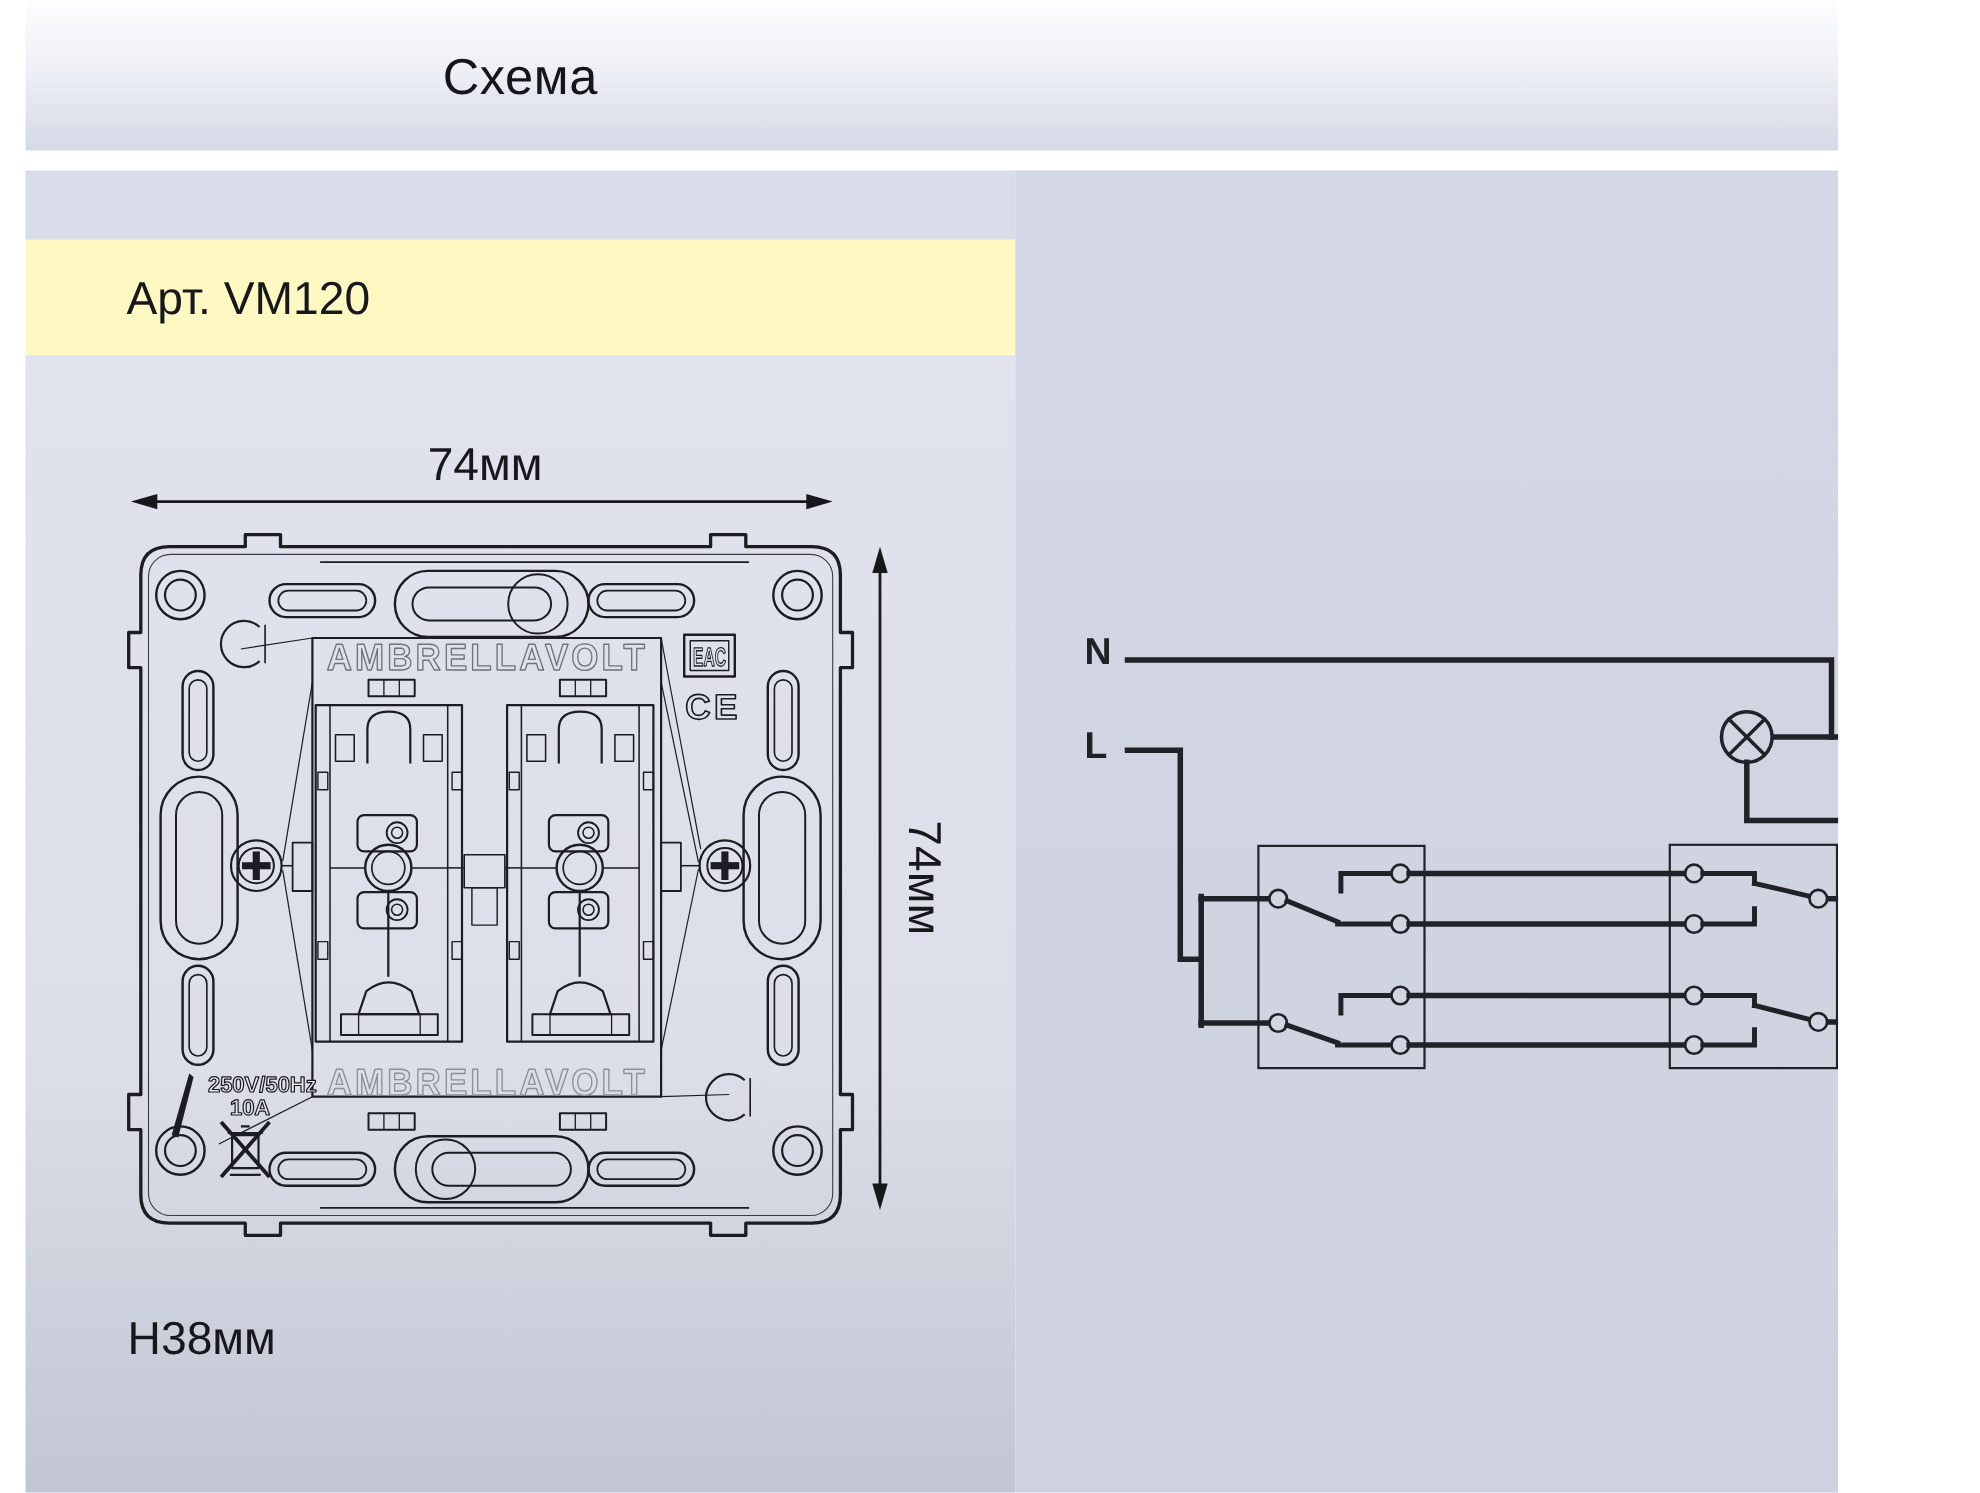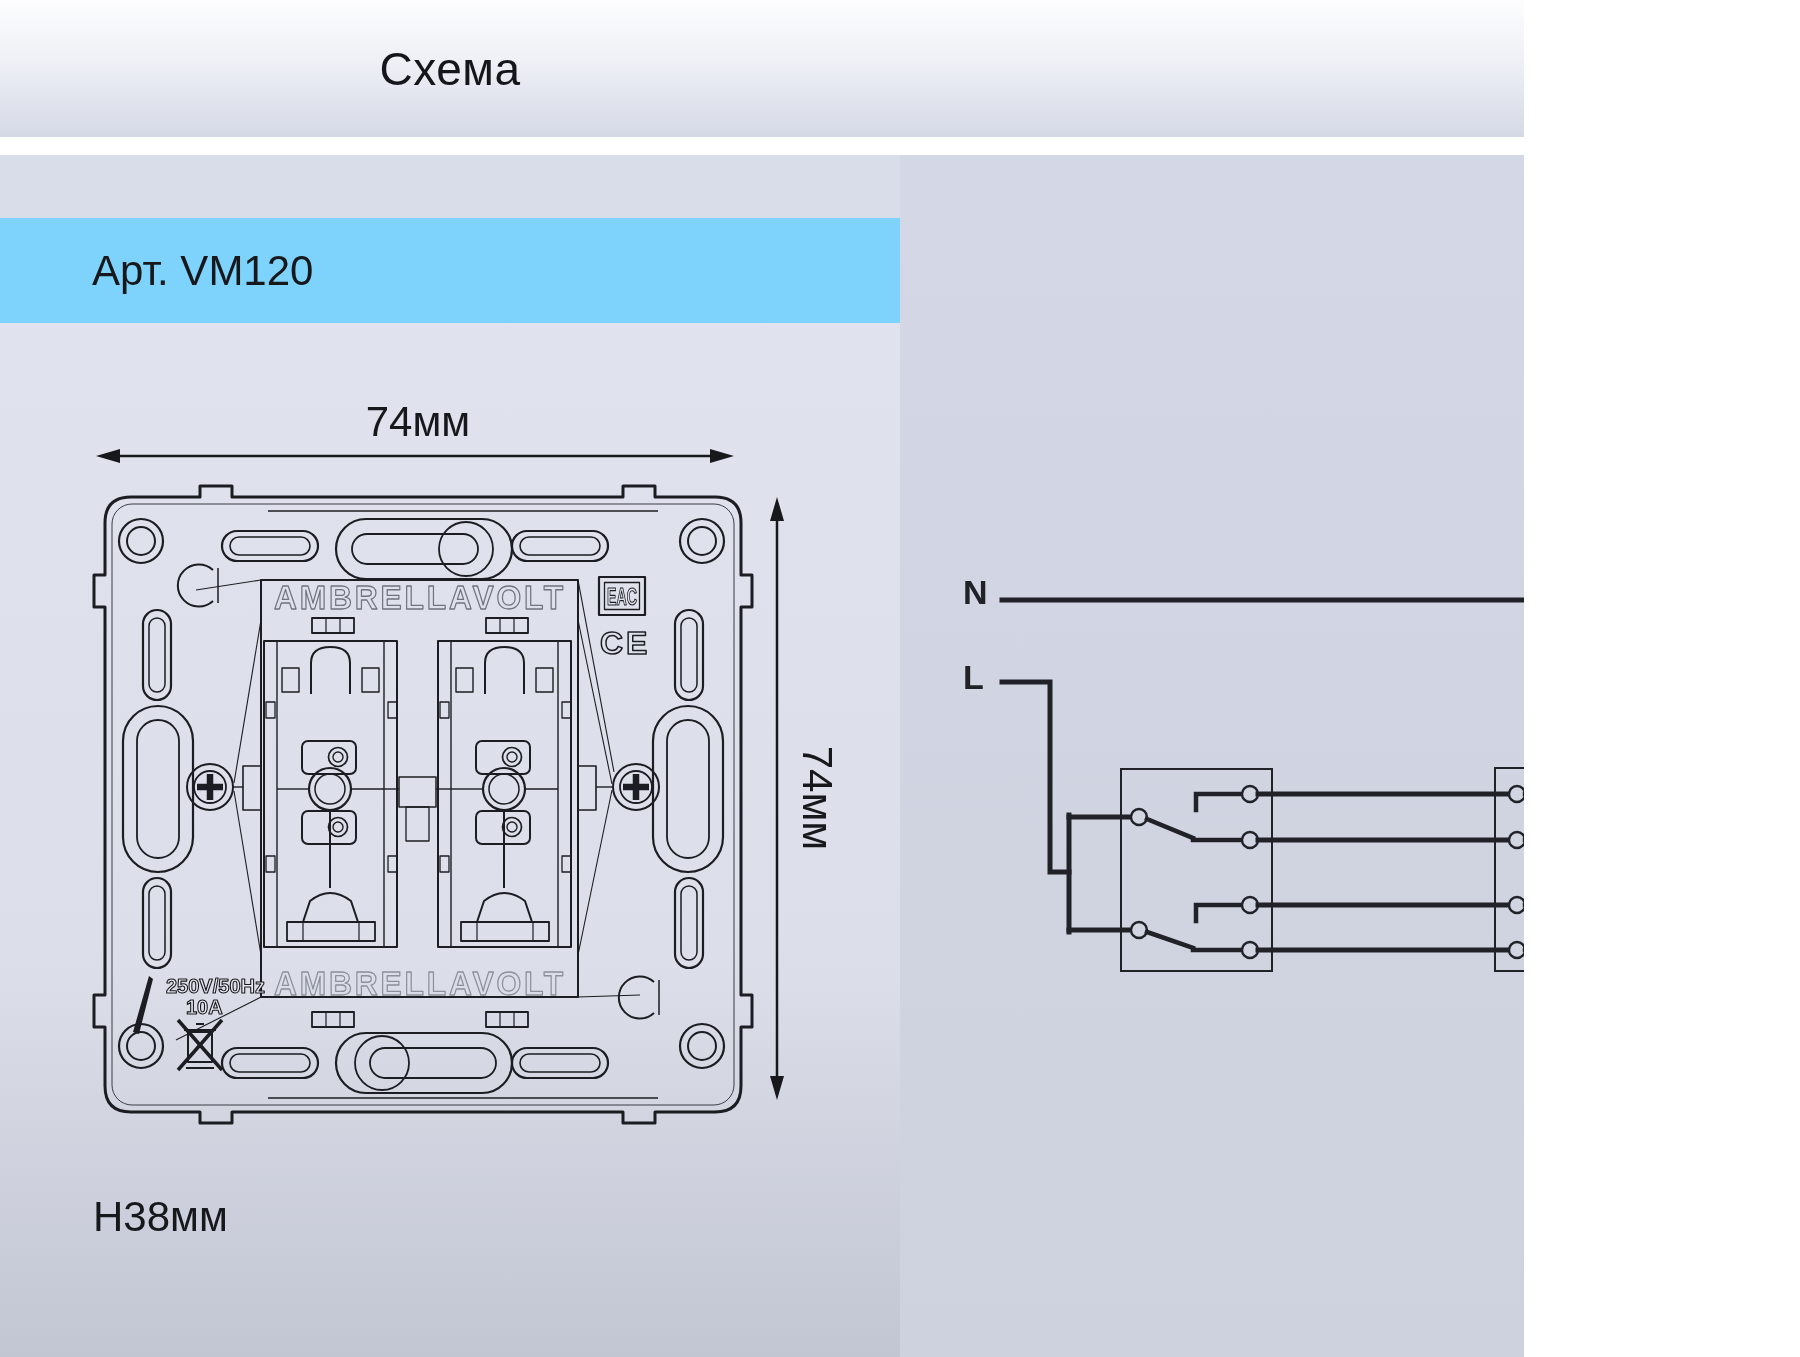--- a/index.html
+++ b/index.html
@@ -1,25 +1,25 @@
 <!DOCTYPE html>
 <html><head>
 <meta charset="utf-8">
 <style>
   html,body{margin:0;padding:0;background:#ffffff;}
-  .screen{position:relative;width:1524px;height:1357px;overflow:hidden;
-          font-family:"Liberation Sans","DejaVu Sans",sans-serif;color:#17181c;}
+  .screen{position:relative;width:1648px;height:1357px;overflow:hidden;
+          font-family:"Liberation Sans","DejaVu Sans",sans-serif;color:#17181c;margin-left:23px;}
   .header{position:absolute;left:0;top:0;width:1800px;height:137px;
           background:linear-gradient(180deg,#fdfdfe 0%,#eef0f6 45%,#d5d9e6 100%);
           display:flex;}
   .header .half{width:900px;height:100%;display:flex;align-items:center;justify-content:center;}
   .panel-title{font-size:46px;font-weight:500;letter-spacing:0.5px;color:#15161a;}
   .white-band{position:absolute;left:0;top:137px;width:1800px;height:18px;background:#ffffff;}
   .left-band1{position:absolute;left:0;top:155px;width:900px;height:63px;background:#d9dde9;}
-  .left-band2{position:absolute;left:0;top:218px;width:900px;height:105px;background:#7dd3fc;
+  .left-band2{position:absolute;left:0;top:218px;width:900px;height:105px;background:#fef9c3;
               display:flex;align-items:center;}
   .art-label{font-size:42px;font-weight:500;margin-left:92px;color:#17181c;}
   .left-main{position:absolute;left:0;top:323px;width:900px;height:1034px;
              background:linear-gradient(180deg,#e0e3ed 0%,#dcdfe9 62%,#c2c6d3 100%);}
   .right-main{position:absolute;left:900px;top:155px;width:900px;height:1202px;
               background:linear-gradient(180deg,#d4d7e5 0%,#d0d4e1 60%,#ced2df 100%);}
   svg.overlay{position:absolute;left:0;top:0;}
   svg text{font-family:"Liberation Sans","DejaVu Sans",sans-serif;}
 </style>
 </head>

